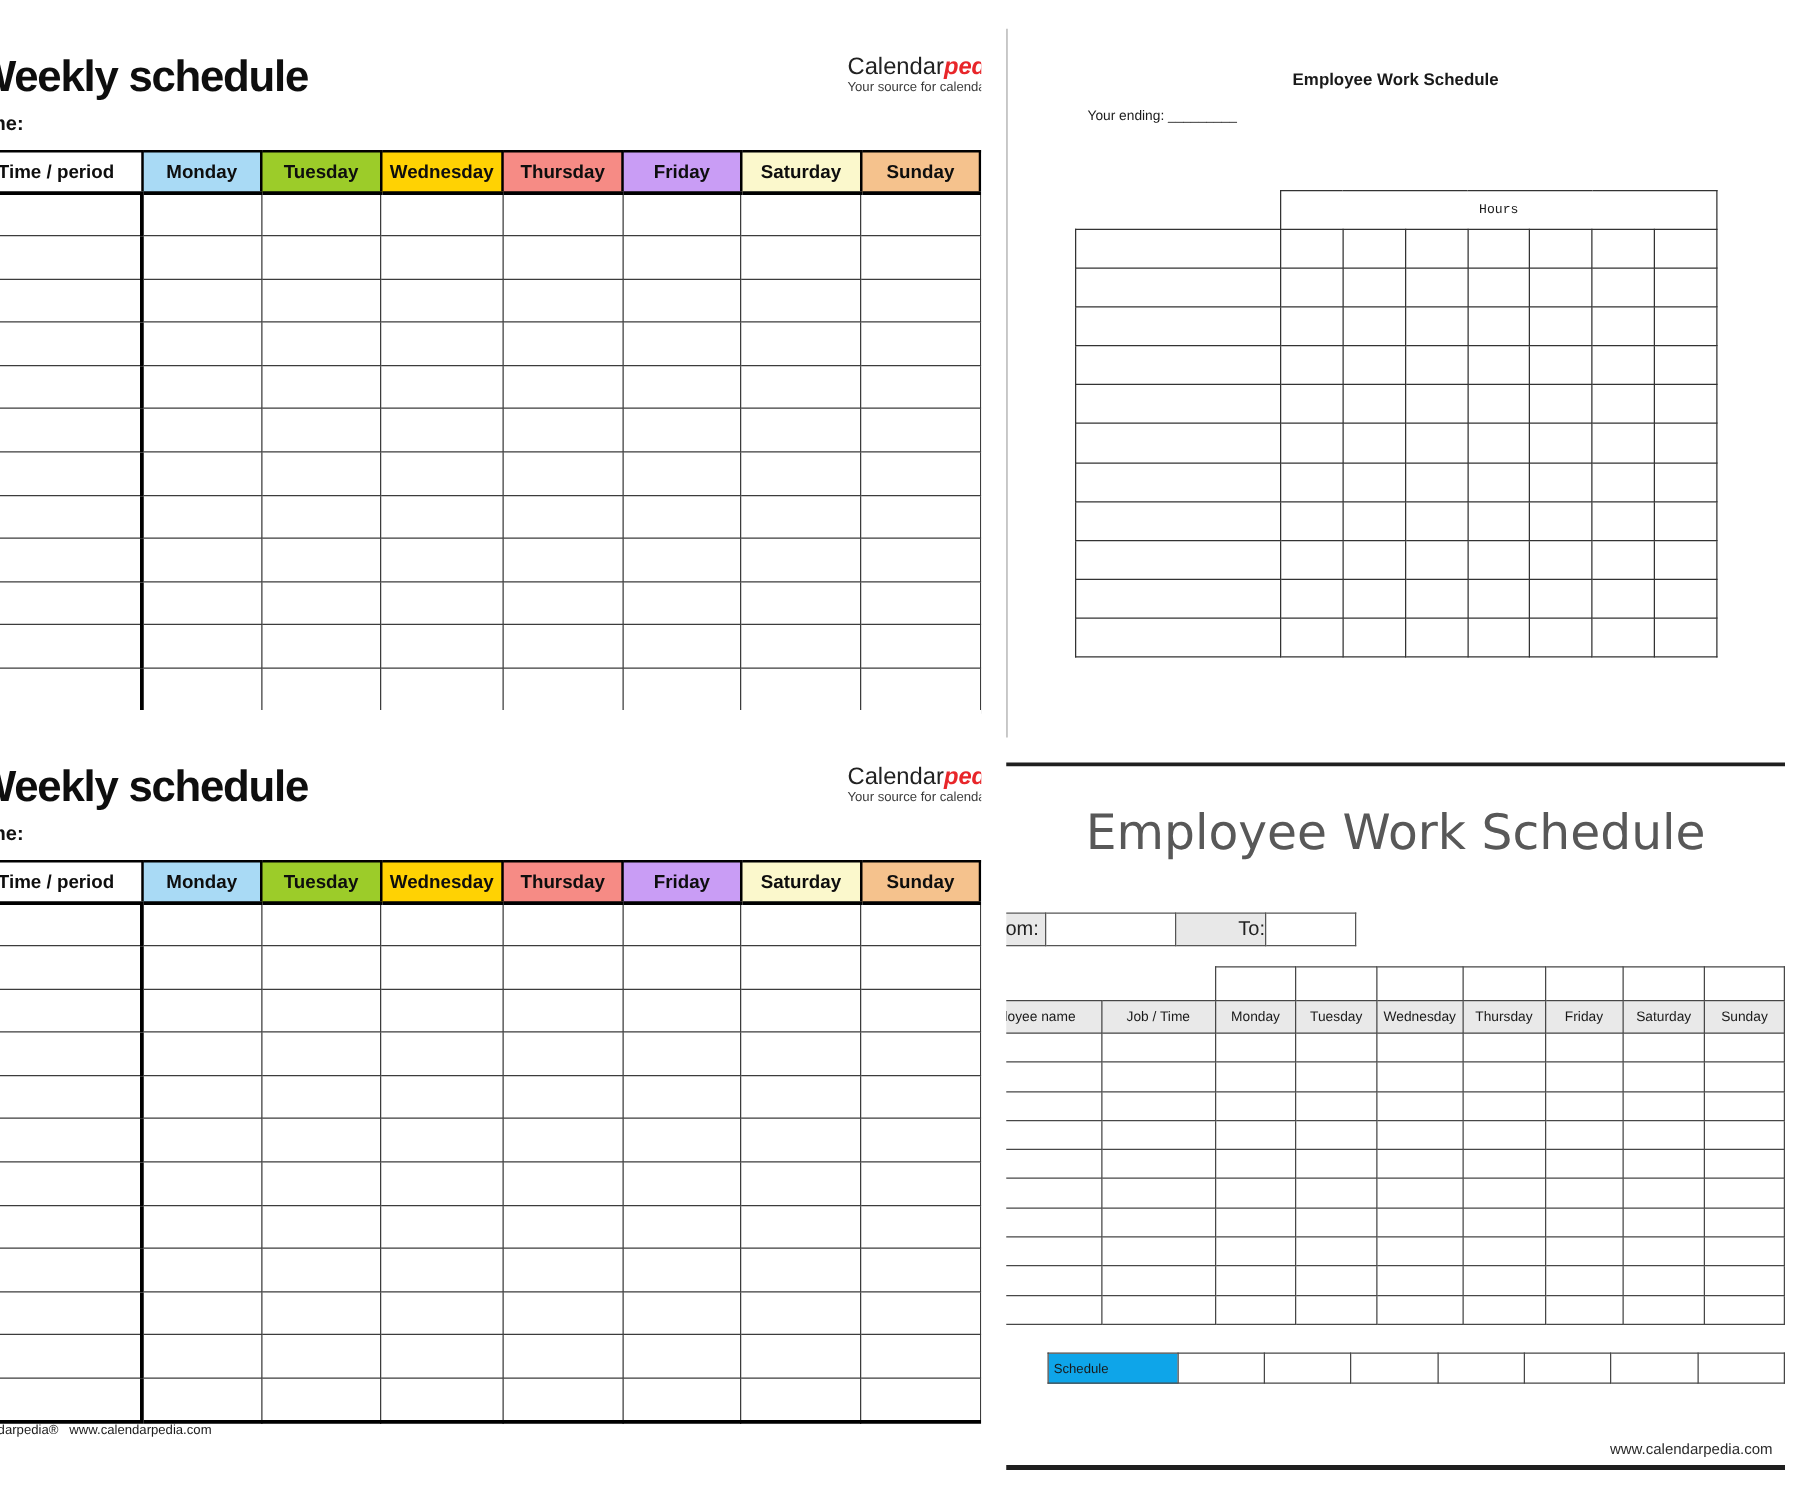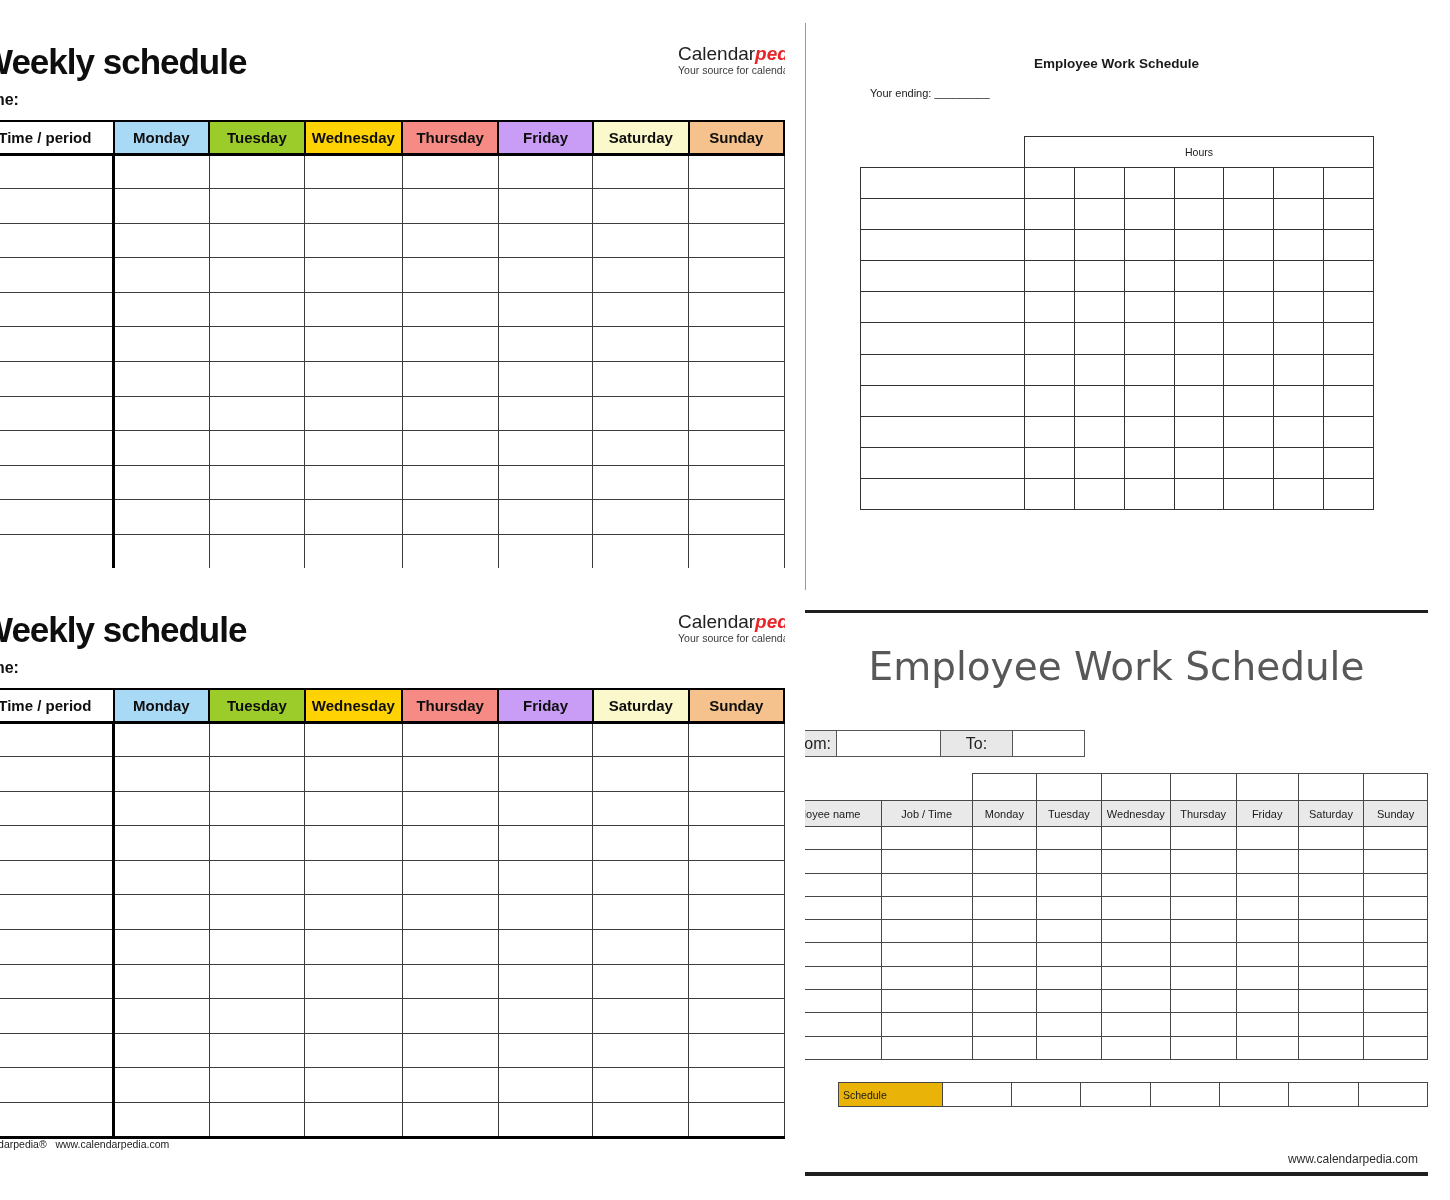--- a/index.html
+++ b/index.html
@@ -26,21 +26,21 @@
   .ws-cell{border:1px solid #3c3c3c;}
   .ws-timecell{border:1px solid #3c3c3c;border-right:3px solid #000;}
   .ws-footer{position:absolute;left:-40px;top:570px;font-size:10.5px;color:#1c1c1c;white-space:nowrap;}
 
   
   .tr-panel{position:absolute;left:805px;top:0;width:623px;height:610px;overflow:hidden;background:#fff;}
   .tr-leftline{position:absolute;left:0;top:23px;width:1px;height:567px;background:#9a9a9a;}
   .tr-title{position:absolute;left:0;top:56px;width:100%;text-align:center;
             font-size:13.5px;font-weight:bold;color:#1a1a1a;}
   .tr-week{position:absolute;left:65px;top:87px;font-size:11px;color:#1a1a1a;}
-  .tr-tablewrap{position:absolute;left:55px;top:136px;}
+  .tr-tablewrap{position:absolute;left:55px;top:152px;font-family:Liberation Mono, monospace;}
   .tr-table{border-collapse:collapse;table-layout:fixed;font-size:10px;color:#1a1a1a;}
   .tr-table td{padding:0;text-align:center;}
   .tr-hrow{height:31px;}
   .tr-brow{height:31.1px;}
   .tr-spacer{border:none;}
   .tr-hours{border:1px solid #333;font-size:10.5px;}
   .tr-head{border:1px solid #333;}
   .tr-cell{border:1px solid #333;}
 
   
@@ -48,38 +48,38 @@
   .bottomline{position:absolute;left:805px;top:1172px;width:623px;height:4px;background:#1f1f1f;}
 
   
   .br-panel{position:absolute;left:805px;top:614px;width:623px;height:558px;overflow:hidden;background:#fff;}
   .br-title{position:absolute;left:0;top:30px;width:100%;text-align:center;font-size:39px;
             color:#585858;font-family:"DejaVu Sans",sans-serif;font-weight:normal;white-space:nowrap;}
   .ft-wrap{position:absolute;left:-25px;top:116px;}
   .fromto{border-collapse:collapse;table-layout:fixed;font-size:16px;color:#222;}
   .fromto td{border:1px solid #555;padding:0;height:25px;}
   .ft-label{background:#e8e8e8;text-align:right;padding-right:5px !important;}
-  .ft-label2{background:#e8e8e8;text-align:center;}
+  .ft-label2{background:#e8e8e8;text-align:right;}
   .ft-input{background:#fff;}
   .br-tablewrap{position:absolute;left:-25px;top:159px;}
   .br-table{border-collapse:collapse;table-layout:fixed;font-size:11px;color:#1a1a1a;}
   .br-table td{padding:0;}
   .br-blankrow{height:27px;}
   .br-hrow{height:26px;}
   .br-brow{height:23.3px;}
   .br-spacer{border:none;}
   .br-blankcell{border:1px solid #474747;}
   .br-head{border:1px solid #474747;background:#e9e9e9;text-align:center;white-space:nowrap;}
   .br-head-emp{border:1px solid #474747;background:#e9e9e9;text-align:right;white-space:nowrap;
                overflow:hidden;padding-right:20px !important;}
   .br-cell{border:1px solid #474747;}
   .br-schedwrap{position:absolute;left:33px;top:468px;}
   .br-sched{border-collapse:collapse;table-layout:fixed;font-size:10.5px;color:#1a1a1a;}
   .br-sched td{border:1px solid #474747;padding:0;height:23px;}
-  .br-sched-label{background:#eab308;text-align:left;padding-left:4px !important;white-space:nowrap;}
+  .br-sched-label{background:#0ea5e9;text-align:left;padding-left:4px !important;white-space:nowrap;}
   .br-footer{position:absolute;right:10px;top:538px;font-size:12px;color:#2b2b2b;}
 </style>
 </head>
 <body>
 
 <div class="page">
 
   <div class="weekly-panel" id="weekly1">
     <div class="ws-title">Weekly schedule</div>
     <div class="ws-logo">

